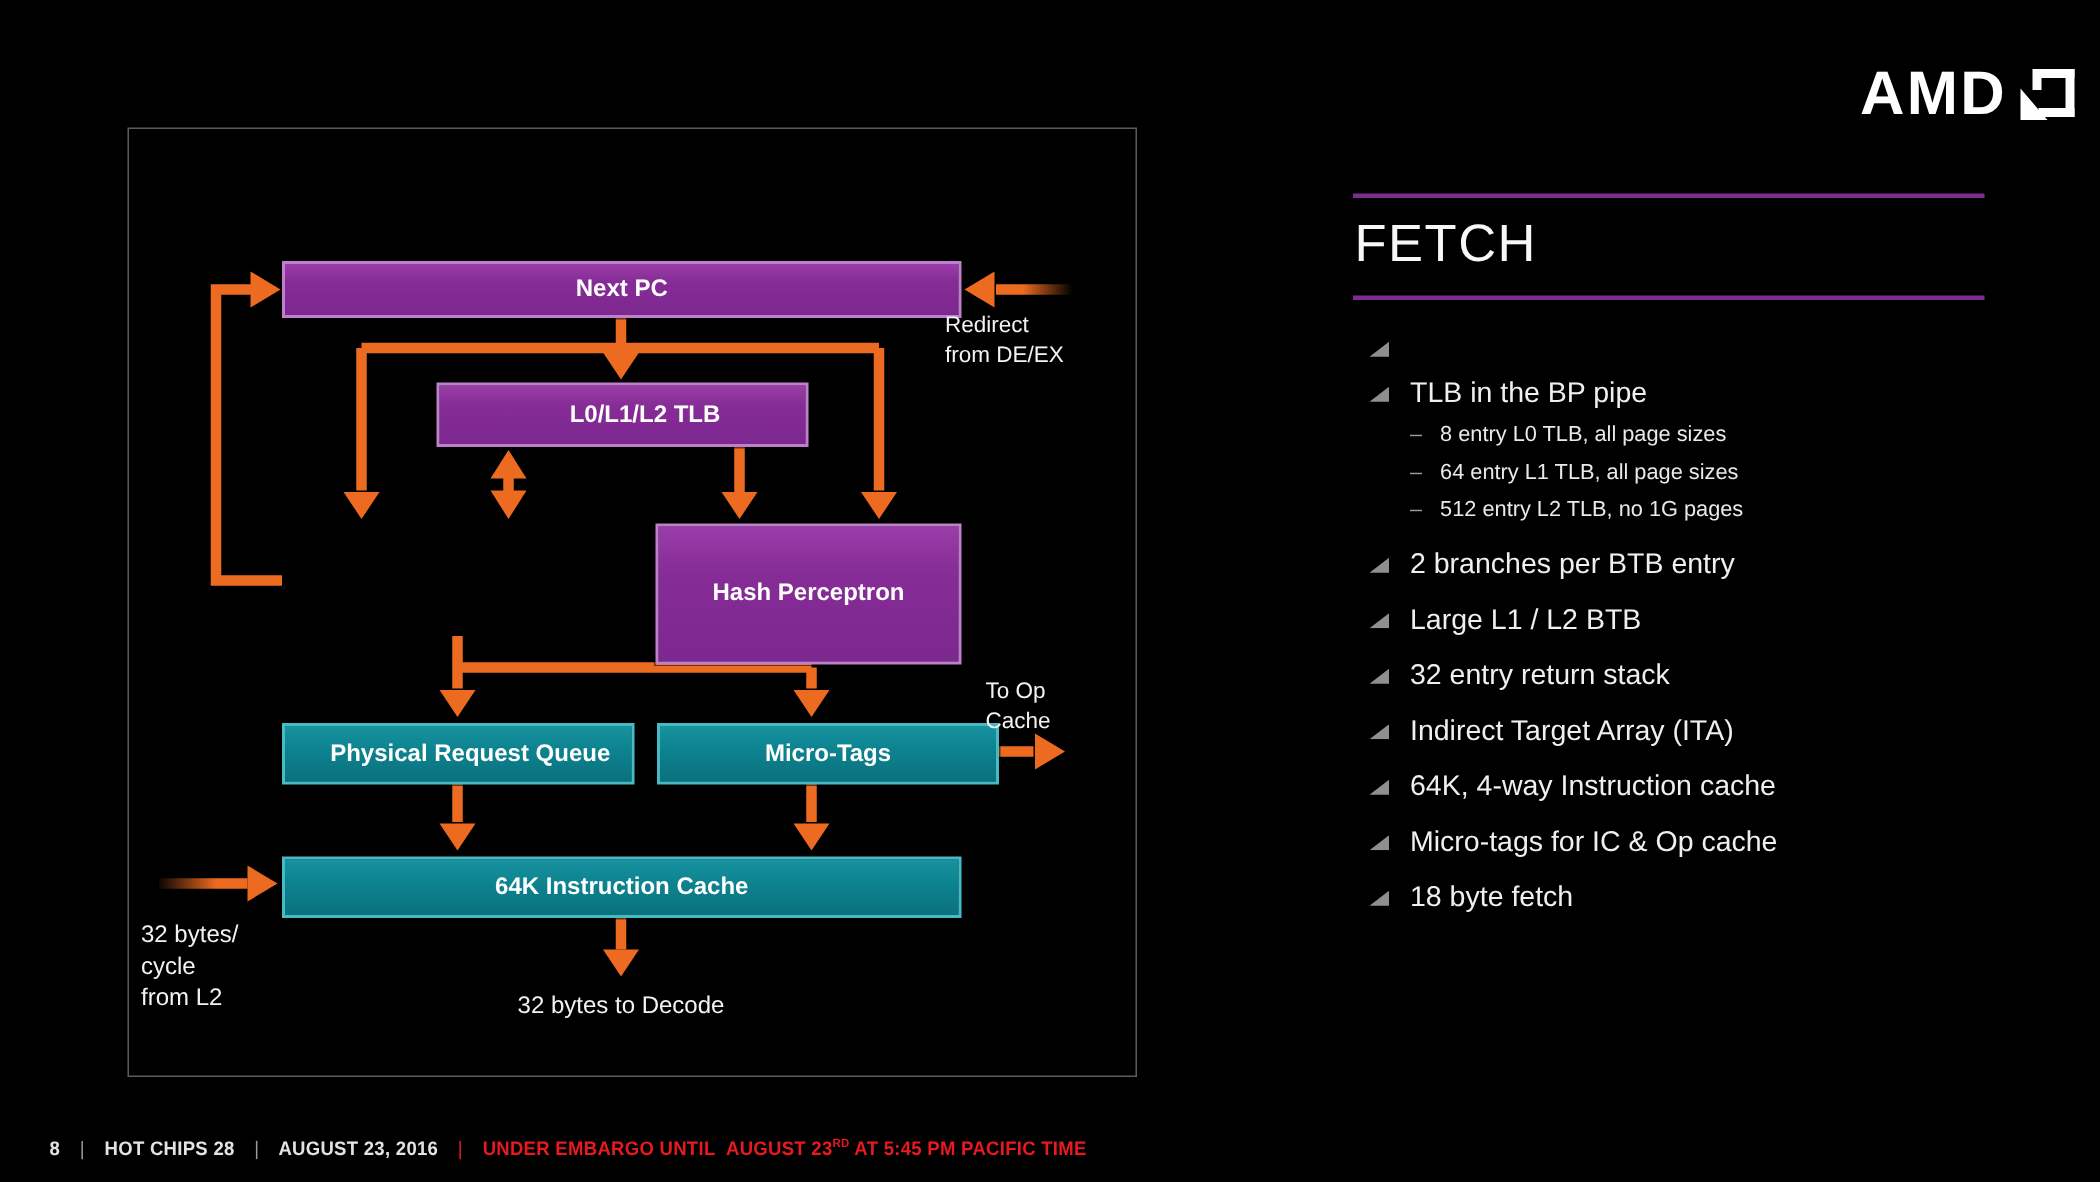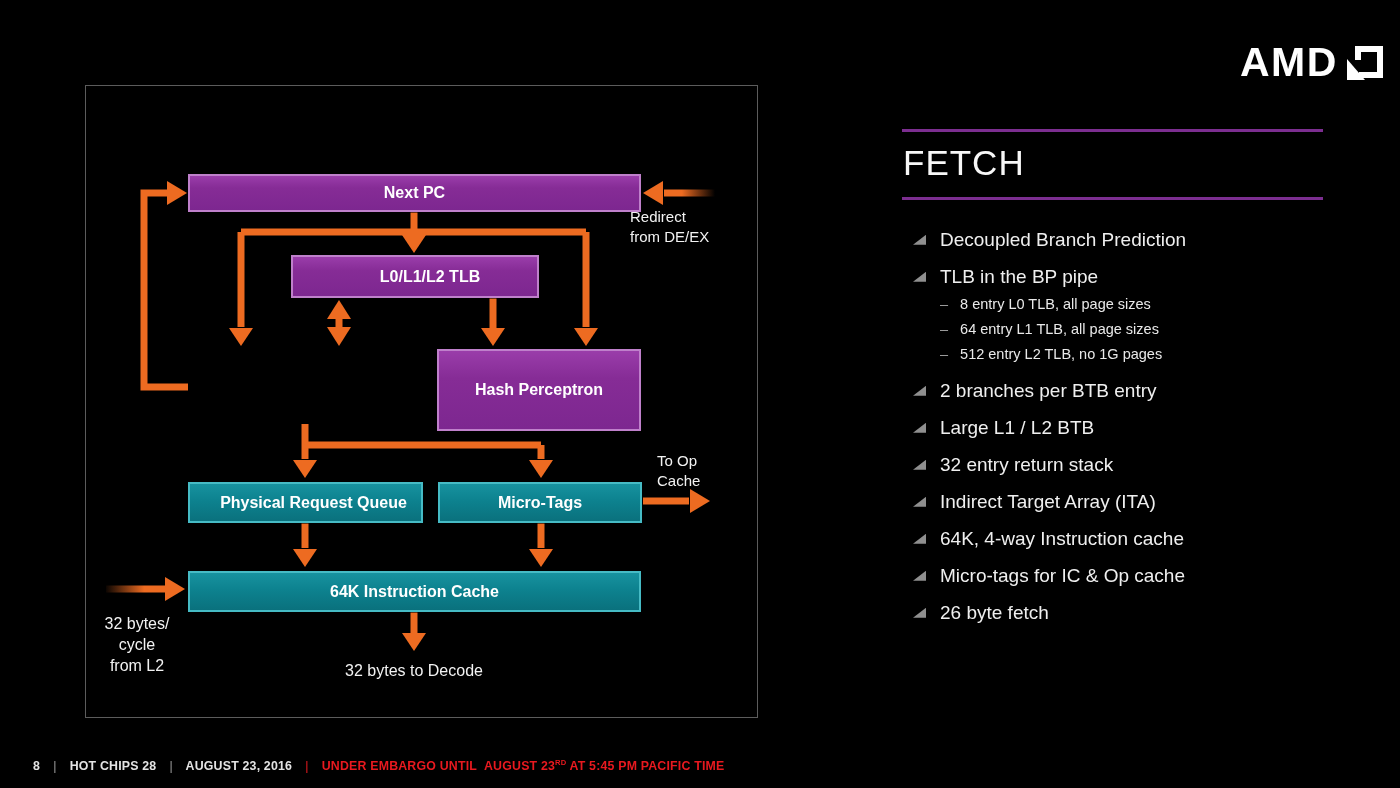--- a/index.html
+++ b/index.html
@@ -20,21 +20,21 @@
 
   .dbox {
     position:absolute; display:flex; flex-direction:column; align-items:center; justify-content:center;
     font-weight:700; font-size:16px; color:#fff; text-align:center; line-height:1.25;
     border:2px solid; box-shadow:0 0 0 1px rgba(0,0,0,.55);
   }
   .dbox.purple { background:linear-gradient(180deg,#9a3daa 0%,#862c96 35%,#7d2790 100%); border-color:#bf80cb; }
   .dbox.teal   { background:linear-gradient(180deg,#17929f 0%,#0d828f 45%,#0a717d 100%); border-color:#46bbc5; }
 
   .dlabel { position:absolute; color:#f2f2f2; font-size:15px; line-height:1.32; font-weight:400; }
-  .dlabel.right-al { text-align:center; }
+  .dlabel.right-al { text-align:left; }
   .dlabel.center-al { text-align:center; }
 
   
   .fetch-col { position:absolute; left:882px; top:129px; width:421px;margin-left:20px; }
   .rule { height:3px; background:#7c2e90; }
   .fetch-col h1 { font-weight:400; font-size:35px; letter-spacing:1px; color:#f7f7f7; margin:13px 0 15px 1px; line-height:1.05; }
   .bullets { list-style:none; margin-top:0; }
   .bullets li { display:flex; align-items:center; color:#efefef; }
   .bullets li.l1 { margin-top:13px; font-size:19px; line-height:24px; padding-left:11px; }
   .bullets li.l1.first { margin-top:28px; }
@@ -143,29 +143,29 @@
 
     <div class="dbox purple" style="left:102px; top:88px; width:453px; height:38px;">
       <div>Next PC</div>
     </div>
 
     <div class="dbox purple" style="left:205px; top:169px; width:248px; height:43px;padding-left:30px;">
       <div>L0/L1/L2 TLB</div>
     </div>
 
 
-    <div class="dbox purple" style="left:351px; top:263px; width:204px; height:82px;">
+    <div class="dbox purple" style="left:351px; top:263px; width:204px; height:94px;">
       <div>Hash Perceptron</div>
     </div>
 
     <div class="dbox teal" style="left:102px; top:396px; width:235px; height:41px;padding-left:16px;">
       <div>Physical Request Queue</div>
     </div>
 
-    <div class="dbox teal" style="left:352px; top:396px; width:204px; height:41px;">
+    <div class="dbox teal" style="left:352px; top:396px; width:228px; height:41px;">
       <div>Micro-Tags</div>
     </div>
 
     <div class="dbox teal" style="left:102px; top:485px; width:453px; height:41px;text-align:center;">
       <div>64K Instruction Cache</div>
     </div>
 
     <div class="dlabel" style="left:544px; top:121px;">
       <div>Redirect</div>
       <div>from DE/EX</div>
@@ -188,21 +188,20 @@
   </div>
 
   <div class="fetch-col">
     <div class="rule"></div>
     <h1>FETCH</h1>
     <div class="rule"></div>
 
     <ul class="bullets">
       <li class="l1 first">
         <span class="tri"></span>
-        <span>Decoupled Branch Prediction</span>
         </li>
       <li class="l1">
         <span class="tri"></span>
         <span>TLB in the BP pipe</span>
         </li>
       <li class="l2">
         <span class="dash">–</span>
         <span>8 entry L0 TLB, all page sizes</span>
         </li>
       <li class="l2">
@@ -232,21 +231,21 @@
       <li class="l1">
         <span class="tri"></span>
         <span>64K, 4-way Instruction cache</span>
         </li>
       <li class="l1">
         <span class="tri"></span>
         <span>Micro-tags for IC &amp; Op cache</span>
         </li>
       <li class="l1">
         <span class="tri"></span>
-        <span>26 byte fetch</span>
+        <span>18 byte fetch</span>
         </li>
     </ul>
   </div>
 
   <div class="footer">
     <span>8</span>
     <span class="sep">|</span>
     <span>HOT CHIPS 28</span>
     <span class="sep">|</span>
     <span>AUGUST 23, 2016</span>

